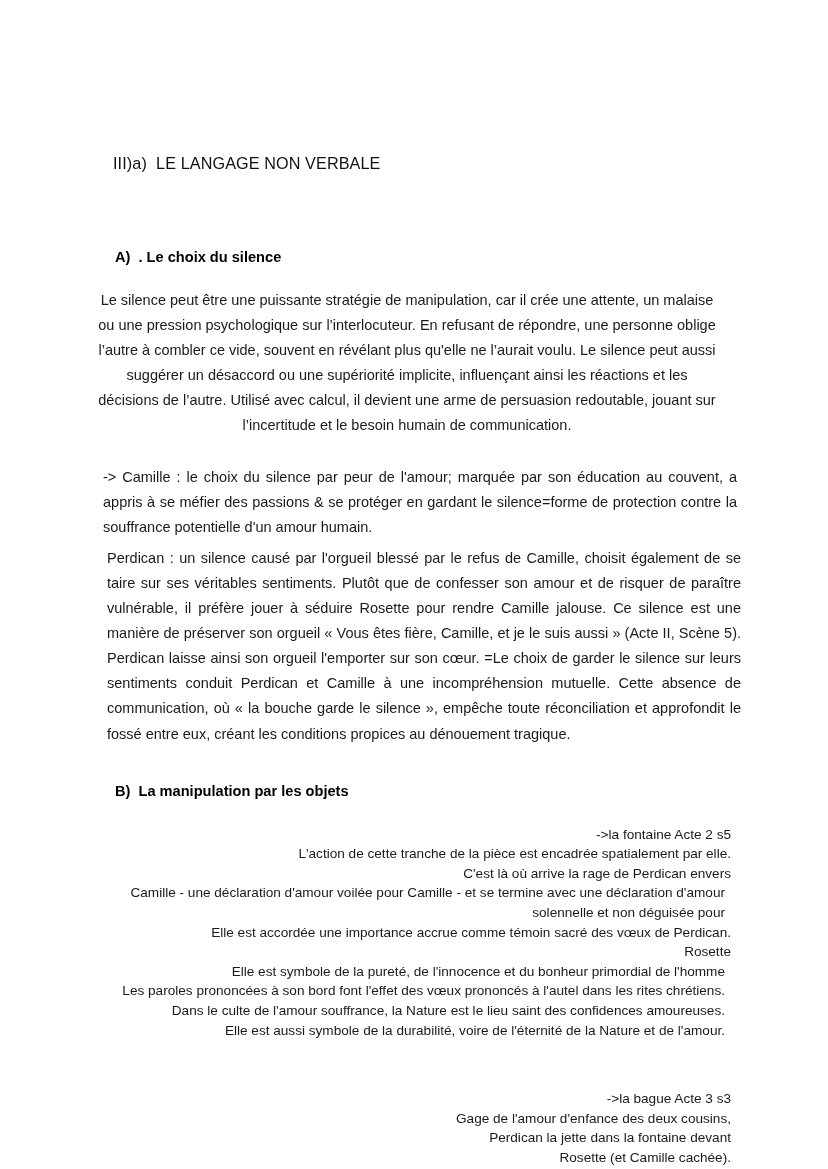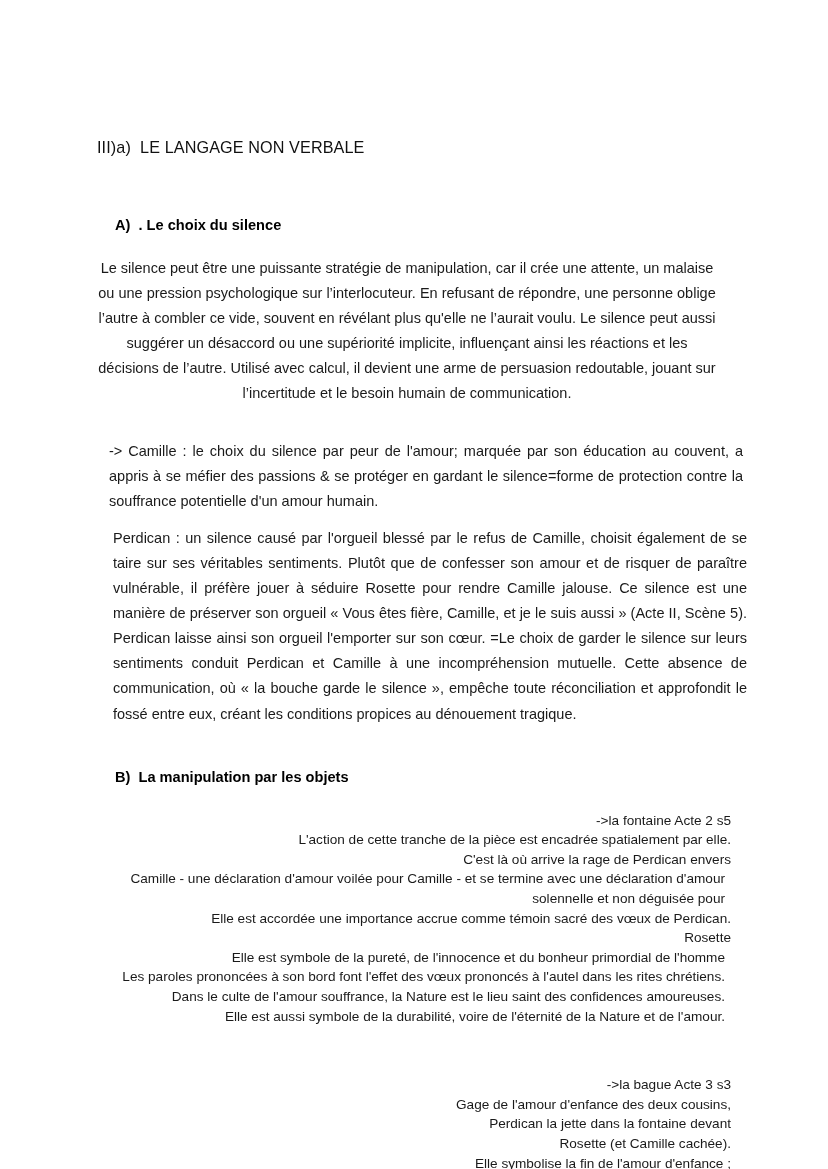--- a/index.html
+++ b/index.html
@@ -26,21 +26,21 @@
 
   .content {
     position: absolute;
     left: 97px;
     top: 0;
     width: 634px;
   }
 
   
   .doc-title {
-    margin: 0;
+    margin: 16px;
     padding-top: 136px;
     font-size: 16.2px;
     font-weight: 400;
     line-height: 22px;
     letter-spacing: 0.1px;
     white-space: pre;
     color: #111111;
   }
 
   
@@ -63,21 +63,21 @@
     padding-top: 20px;
     width: 620px;
     font-size: 14.5px;
     line-height: 25.1px;
     text-align: center;
     color: #1a1a1a;
   }
 
   
   .para-justified {
-    margin: 12px;
+    margin: 6px;
     padding-top: 20px;
     width: 634px;
     font-size: 14.5px;
     line-height: 25.1px;
     text-align: justify;
     text-justify: inter-word;
     color: #1a1a1a;
   }
 
   .para-justified.tight { padding-top: 0; }

